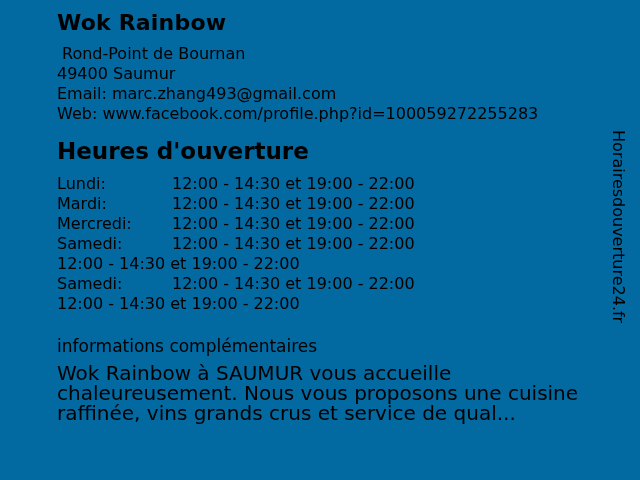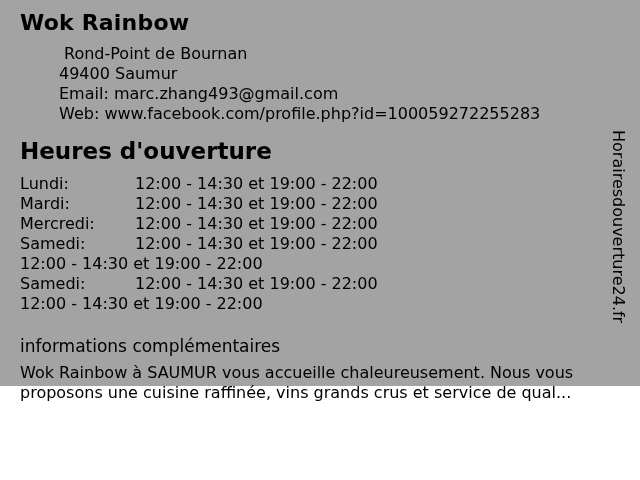--- a/index.html
+++ b/index.html
@@ -5,57 +5,58 @@
   * { margin: 0; padding: 0; box-sizing: border-box; }
   html, body { background: #ffffff; }
   body {
     width: 640px; height: 480px;
     font-family: "DejaVu Sans", "Liberation Sans", sans-serif;
     color: #000000;
     overflow: hidden;
   }
   .page {
     position: relative;
-    width: 640px; height: 386px;
-    background: #a3a3a3;
+    width: 640px; height: 480px;
+    background: #0369a1;
+    padding-left: 37px;
   }
   .content {
     padding: 10px 30px 0 20px;
   }
   .business-name {
     font-size: 22px;
     line-height: 26px;
     font-weight: bold;
     margin: 0 0 8px 0;
     letter-spacing: 0.2px;
   }
   .address {
     font-size: 16px;
     line-height: 20px;
   }
-  .address .line { white-space: nowrap; margin-left: 39px; }
+  .address .line { white-space: nowrap; }
   .street-line { padding-left: 5px; }
   .section-heading {
     font-size: 23px;
     line-height: 22px;
     font-weight: bold;
     margin: 16px 0 12px 0;
   }
   .hours-table { font-size: 16px; line-height: 20px; }
   .hours-row { display: flex; align-items: flex-end; }
   .day-label { width: 115px; flex: 0 0 115px; }
   .day-hours { white-space: nowrap; }
   .info-heading {
     font-size: 17px;
     line-height: 22px;
     font-weight: normal;
     margin: 21px 0 6px 0;
   }
   .info-text {
-    font-size: 16px;
+    font-size: 20px;
     line-height: 20px;
     max-width: 590px;
   }
   .watermark {
     position: absolute;
     top: 130px;
     right: 13px;
     writing-mode: vertical-rl;
     font-size: 16px;
     line-height: 17px;

